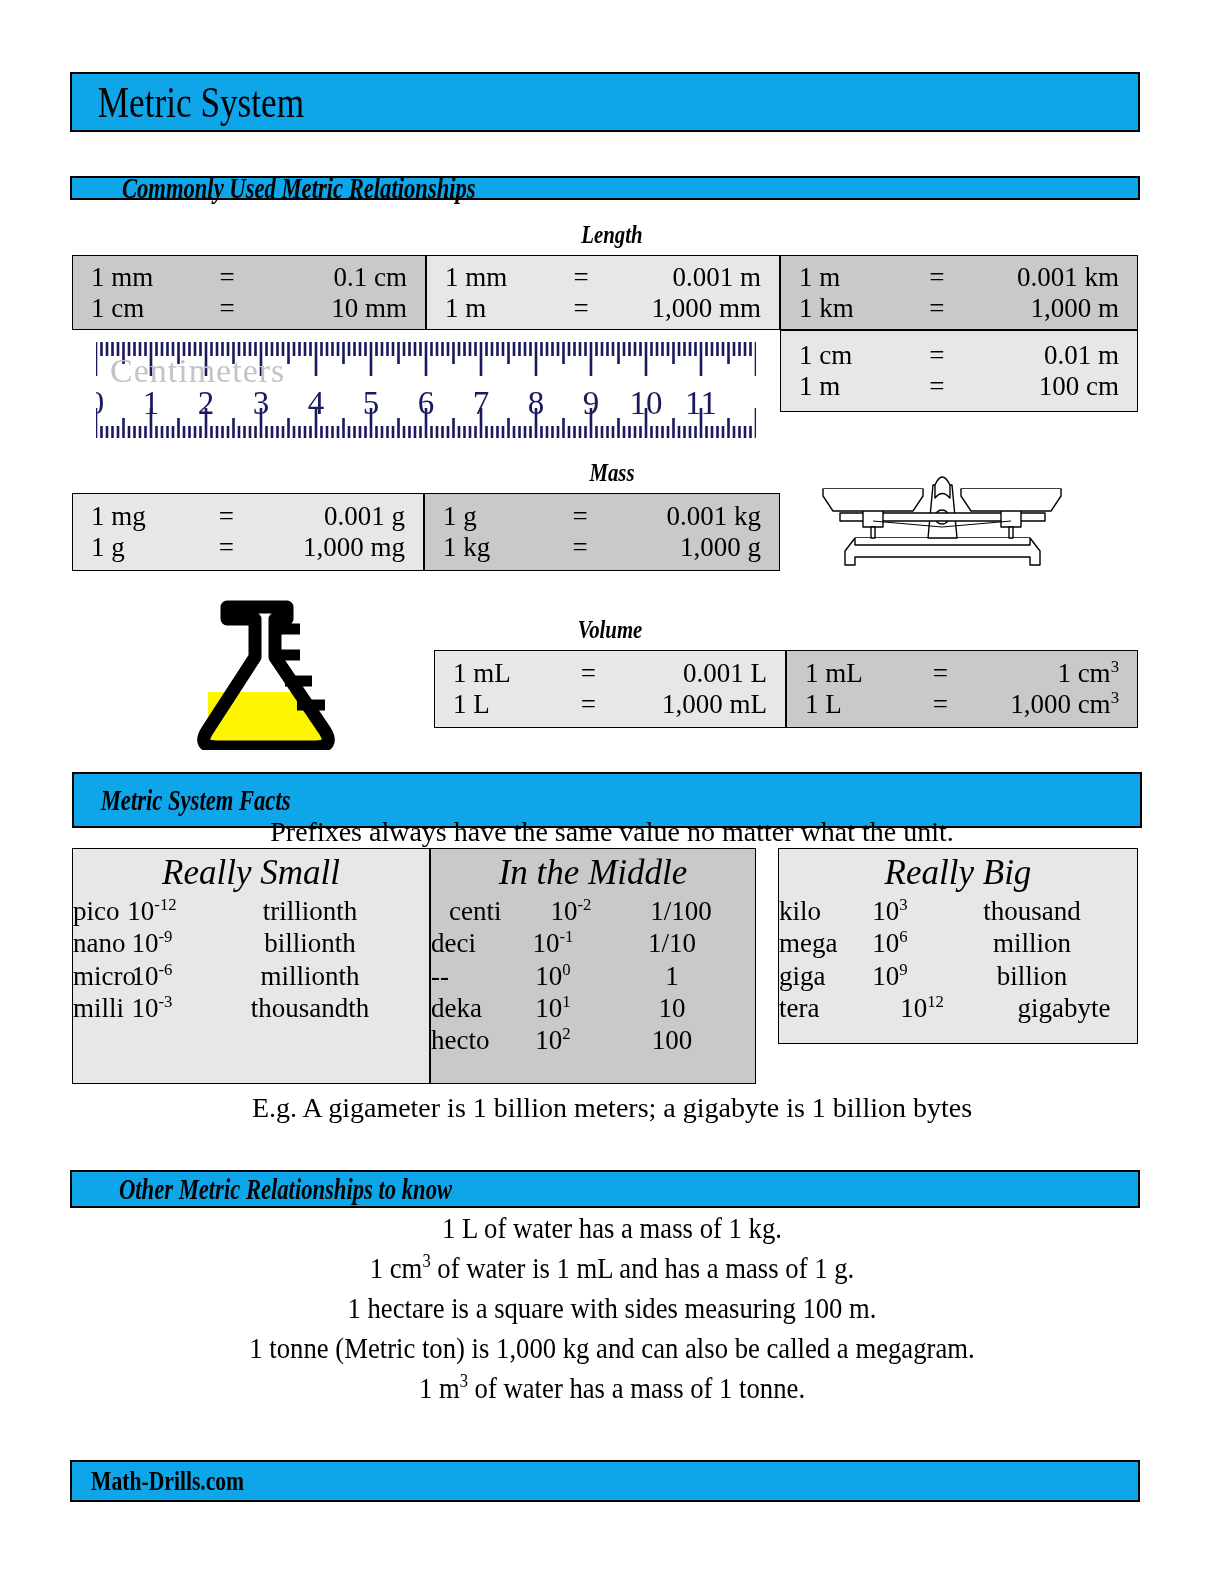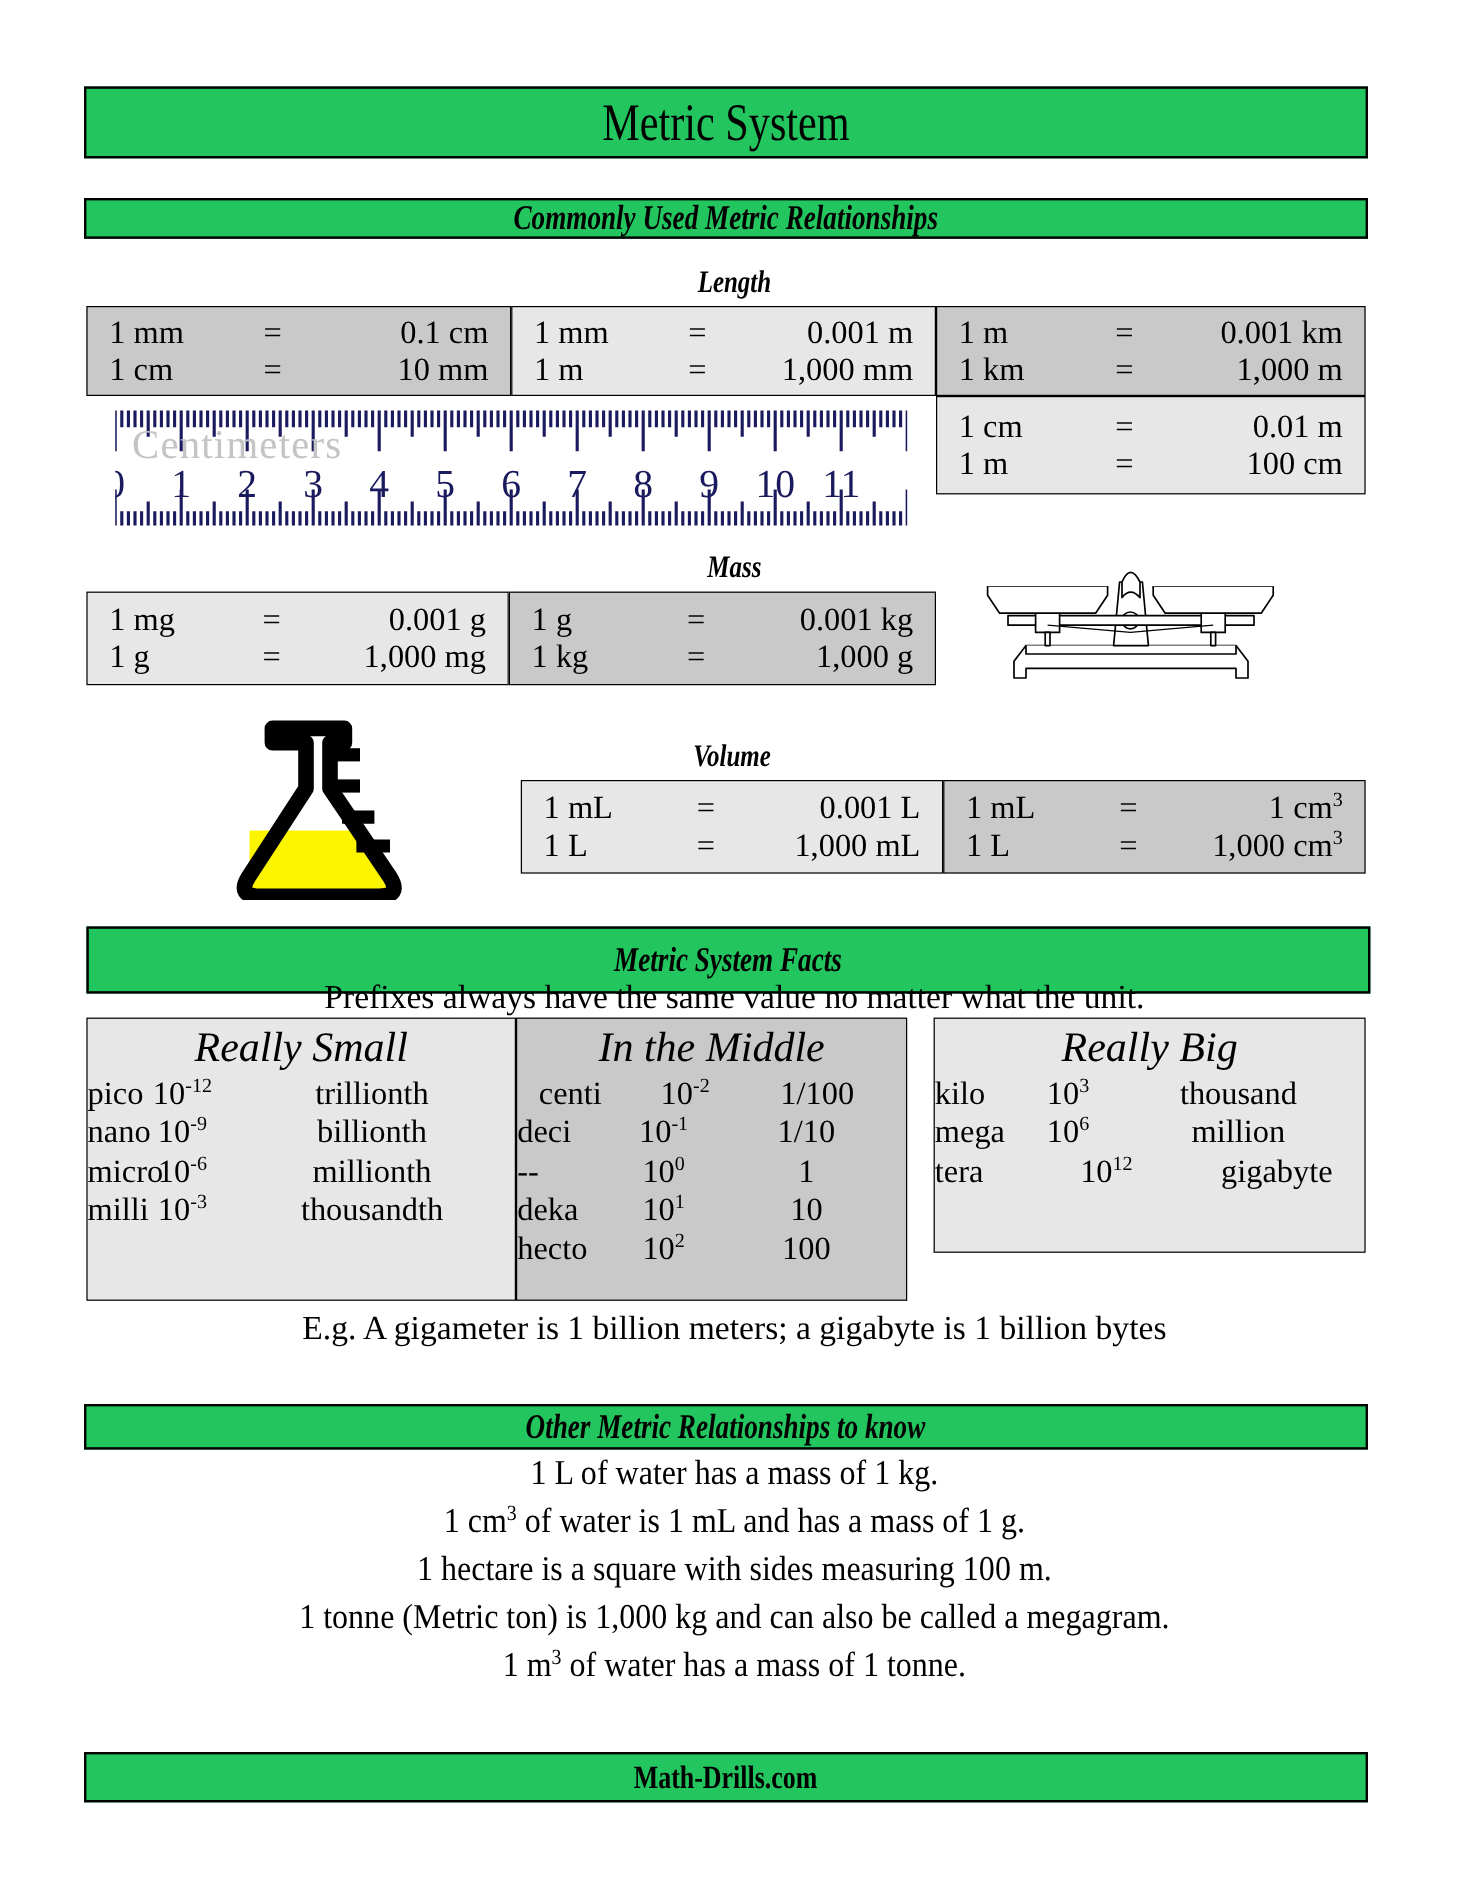--- a/index.html
+++ b/index.html
@@ -9,22 +9,22 @@
     font-family: "Liberation Serif", "DejaVu Serif", serif;
     color: #000000;
     overflow: hidden;
   }
   .page { position: relative; width: 1224px; height: 1584px; }
 
   
   .banner {
     position: absolute;
     border: 2px solid #000;
-    background: #22c55e;
-    display: flex; align-items: center; justify-content: center;
+    background: #0ea5e9;
+    display: flex; align-items: center; justify-content: flex-start;
   }
   .title-text {
     font-size: 44px;
     font-family: "Liberation Serif", "DejaVu Serif", serif;
     letter-spacing: 0px;
     transform: scaleX(0.80);
   }
   .banner-text {
     font-size: 29px; font-weight: bold; font-style: italic;
     transform: scaleX(0.78);
@@ -113,21 +113,21 @@
 </style>
 </head>
 <body>
 
 <div class="page">
 
   <div class="banner" style="left:70px; top:72px; width:1070px; height:60px;">
     <span class="title-text">Metric System</span>
   </div>
 
-  <div class="banner" style="left:70px; top:165px; width:1070px; height:34px;">
+  <div class="banner" style="left:70px; top:176px; width:1070px; height:24px;">
     <span class="banner-text">Commonly Used Metric Relationships</span>
   </div>
 
   <div class="sec-head" style="left:0px; top:220px; width:1224px;">Length</div>
 
   <div class="cbox shade-dark" style="left:72px; top:255px; width:354px; height:75px;">
     <div class="crow">
       <span class="lhs">1 mm</span>
       <span class="eq">=</span>
       <span class="rhs">0.1 cm</span>
@@ -374,20 +374,25 @@
         <div class="prow" style="grid-template-columns: 74px 74px 1fr;">
           <span class="p-name">kilo</span>
           <span class="p-pow">10<sup>3</sup></span>
           <span class="p-word">thousand</span>
         </div>
         <div class="prow" style="grid-template-columns: 74px 74px 1fr;">
           <span class="p-name">mega</span>
           <span class="p-pow">10<sup>6</sup></span>
           <span class="p-word">million</span>
         </div>
+        <div class="prow" style="grid-template-columns: 74px 74px 1fr;">
+          <span class="p-name">giga</span>
+          <span class="p-pow">10<sup>9</sup></span>
+          <span class="p-word">billion</span>
+        </div>
         <div class="prow" style="grid-template-columns: 74px 74px 1fr; gap: 32px;">
           <span class="p-name">tera</span>
           <span class="p-pow">10<sup>12</sup></span>
           <span class="p-word">gigabyte</span>
         </div>
       </div>
   </div>
 
   <div class="note" style="left:0px; top:1092px;">E.g. A gigameter is 1 billion meters; a gigabyte is 1 billion bytes</div>
 

